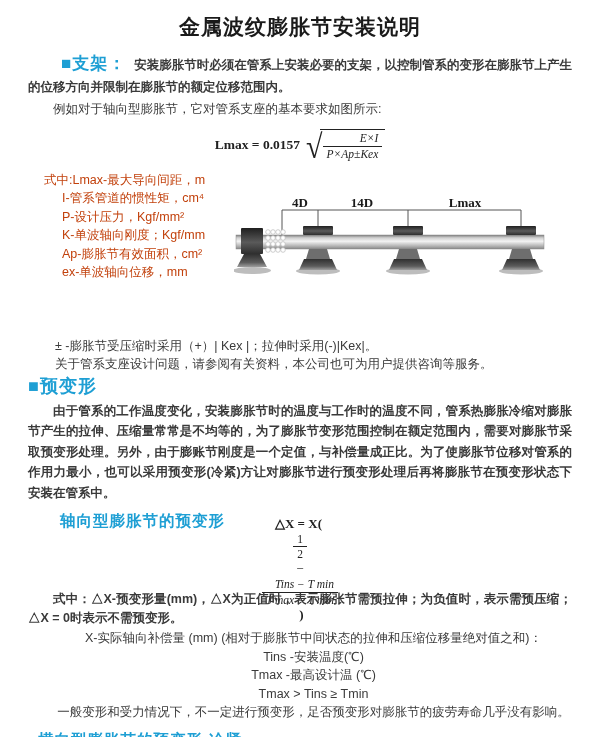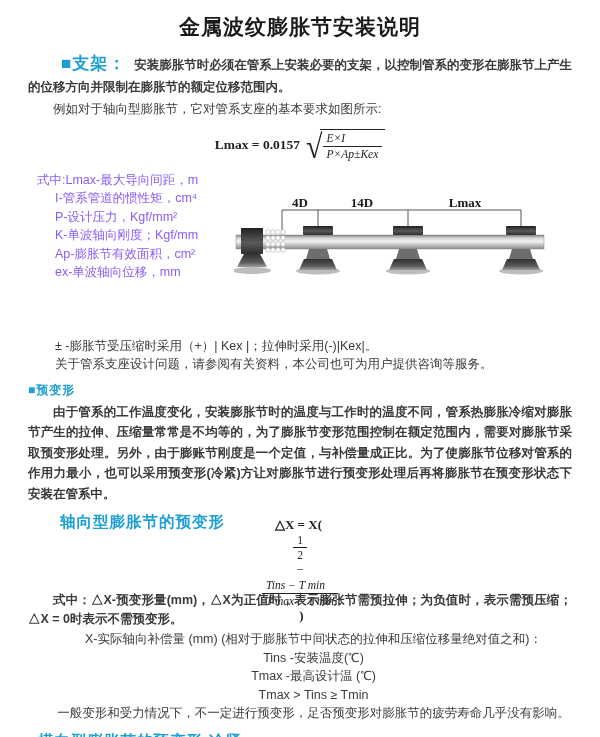--- a/index.html
+++ b/index.html
@@ -26,37 +26,37 @@
   .example-line { margin-top:3px; font-size:12.5px; color:#3a3a3a; text-indent:25px; }
 
   
   .formula { display:flex; justify-content:center; align-items:center;
     font-family:"Liberation Serif", serif; color:#222; }
   .formula1 { margin-top:9px; height:36px; }
   .f-lhs { font-weight:bold; font-size:13.5px; margin-right:6px; }
   .radical { font-size:30px; font-weight:normal; line-height:1;
     transform:scaleY(1.12); margin-right:-3px; margin-top:4px; }
   .radicand { display:inline-block; border-top:1.6px solid #222; padding:1px 3px 0 3px; }
-  .frac { display:inline-flex; flex-direction:column; text-align:left;
+  .frac { display:inline-flex; flex-direction:column; text-align:right;
     vertical-align:middle; font-size:11.5px; line-height:1.25; }
   .frac .num { border-bottom:1px solid #222; padding:0 4px; }
   .frac .den { padding:0 4px; }
   .fvar { font-style:italic; }
 
   
   .def-wrap { position:relative; margin-top:8px; height:166px; }
-  .def-line { font-size:12.5px; line-height:18.4px; color:#8b5cf6; margin-left:9px; }
+  .def-line { font-size:12.5px; line-height:18.4px; color:#c2410c; margin-left:16px; }
   .def-line.indent { padding-left:18px; }
   .def-tail { font-size:12.5px; line-height:18.4px; color:#3a3a3a; margin-left:9px; padding-left:18px; }
 
   .diagram { position:absolute; left:206px; top:26px; width:345px; height:82px; }
   .dim-label { font-family:"Liberation Serif", serif; font-weight:bold; font-size:13px; fill:#1a1a1a; }
 
   
-  .sec-heading-block { margin-top:8px; font-size:12px; font-weight:bold;
+  .sec-heading-block { margin-top:0; font-size:18px; font-weight:bold;
     color:#1e9fd4; letter-spacing:1px; }
   .predeform-para { margin-top:3px; font-size:12.5px; line-height:20.5px;
     text-align:justify; font-weight:600; color:#3a3a3a; text-indent:25px; }
 
   .sub-heading { margin-top:8px; font-size:15.5px; font-weight:bold;
     color:#1e9fd4; letter-spacing:1px; }
   .sub-heading.axial { margin-left:32px; }
   .sub-heading.lateral { margin-left:10px; }
 
   .formula2 { margin-top:20px; height:34px; font-size:13px;flex-direction:column; }

